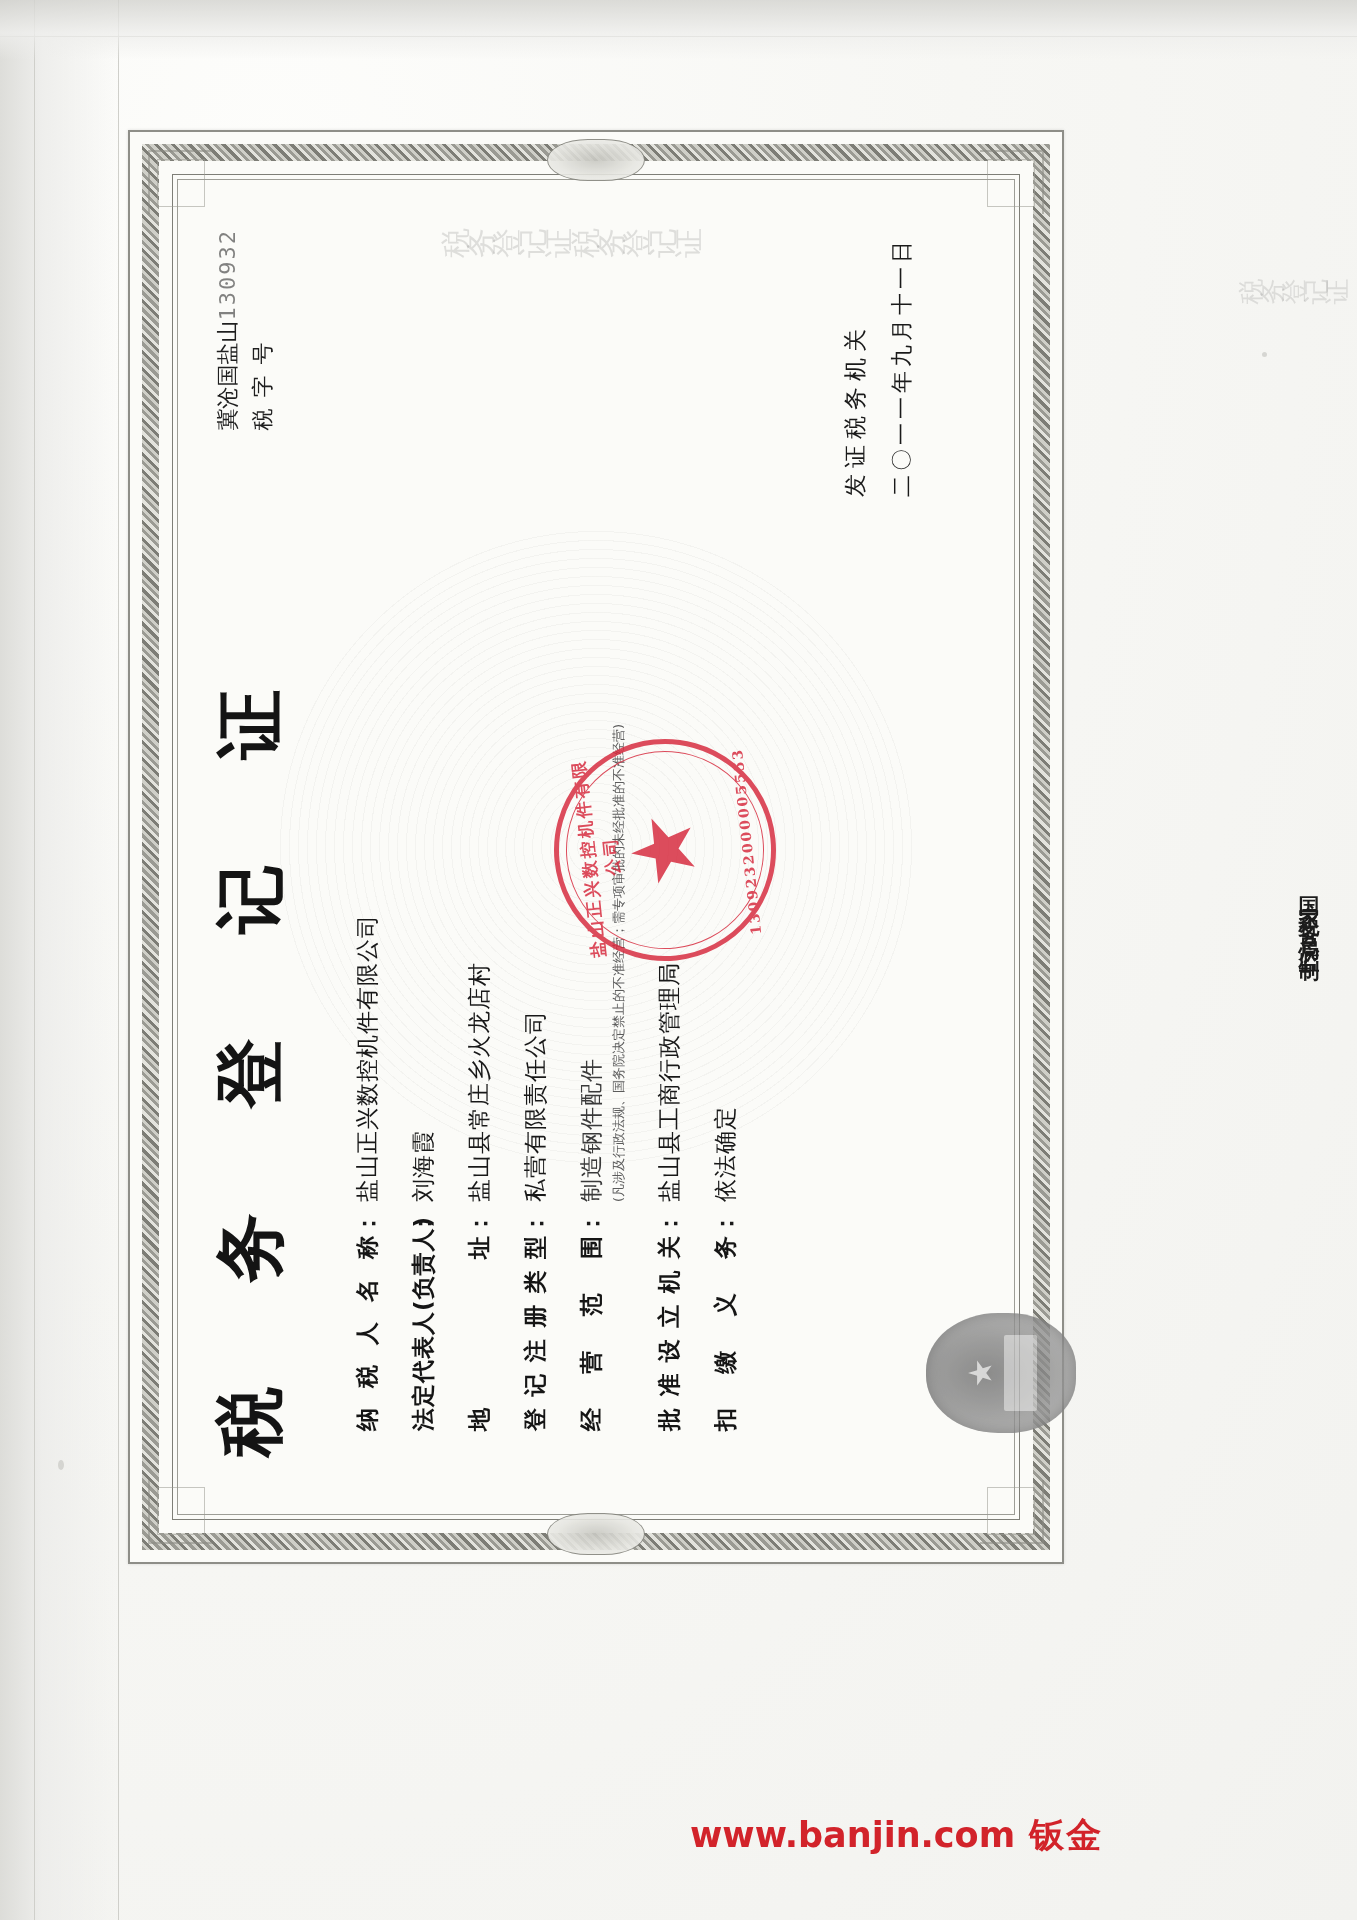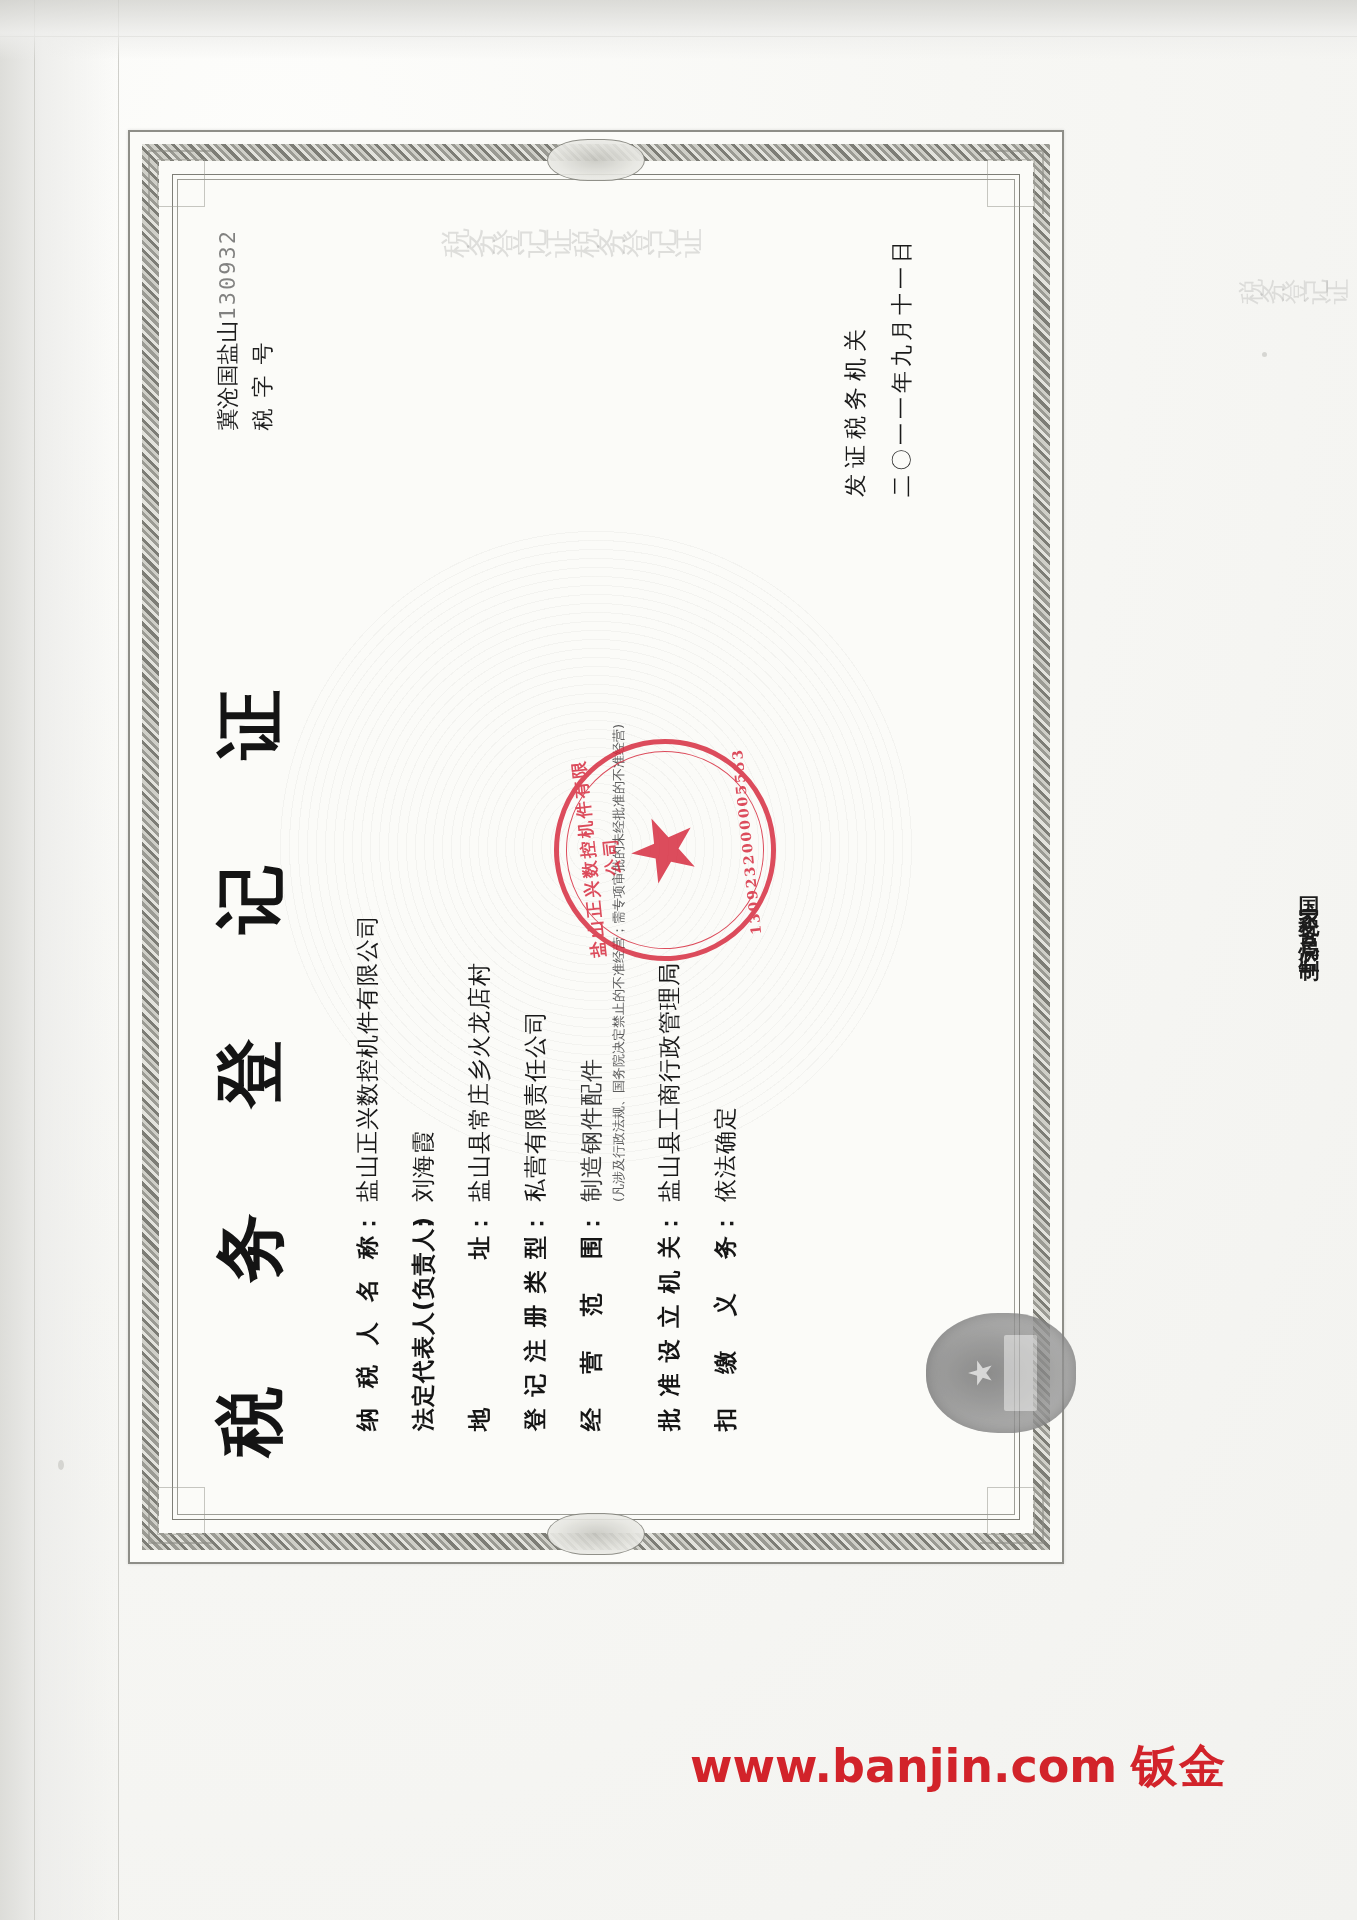--- a/index.html
+++ b/index.html
@@ -333,22 +333,22 @@
     font-size: 26px;
     letter-spacing: 22px;
     color: rgba(120,120,120,.2);
     white-space: nowrap;
   }
 
   
   #site-watermark {
     position: absolute;
     left: 690px;
-    top: 1736px;
-    font-size: 46px;
+    top: 1812px;
+    font-size: 35px;
     font-weight: 700;
     font-family: "DejaVu Sans", "Liberation Sans", sans-serif;
     letter-spacing: 0px;
     color: #d2232a;
     white-space: nowrap;
   }
   #site-watermark .wm-cn { margin-left: 14px; letter-spacing: 2px; }
 
   
   .speck {

